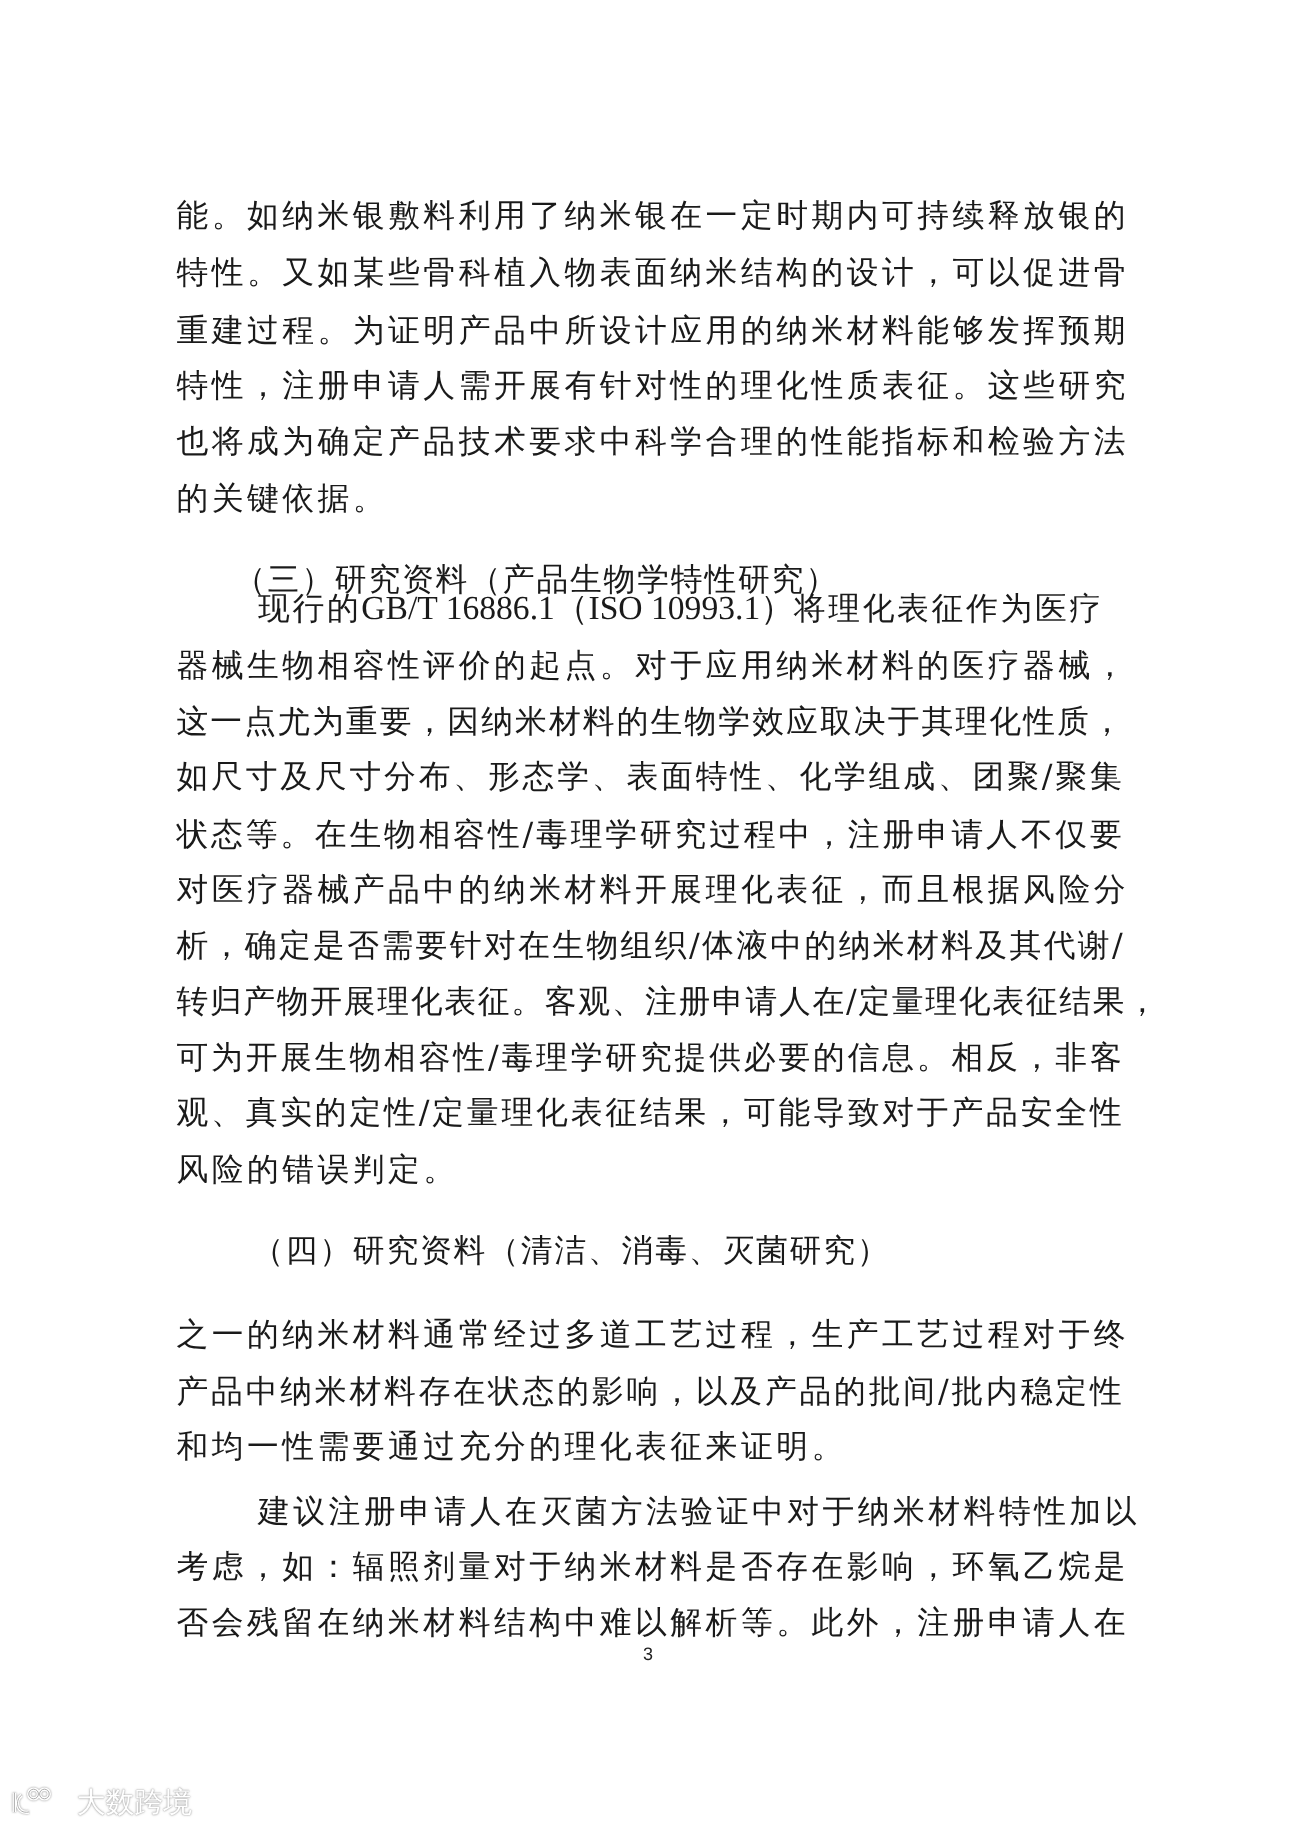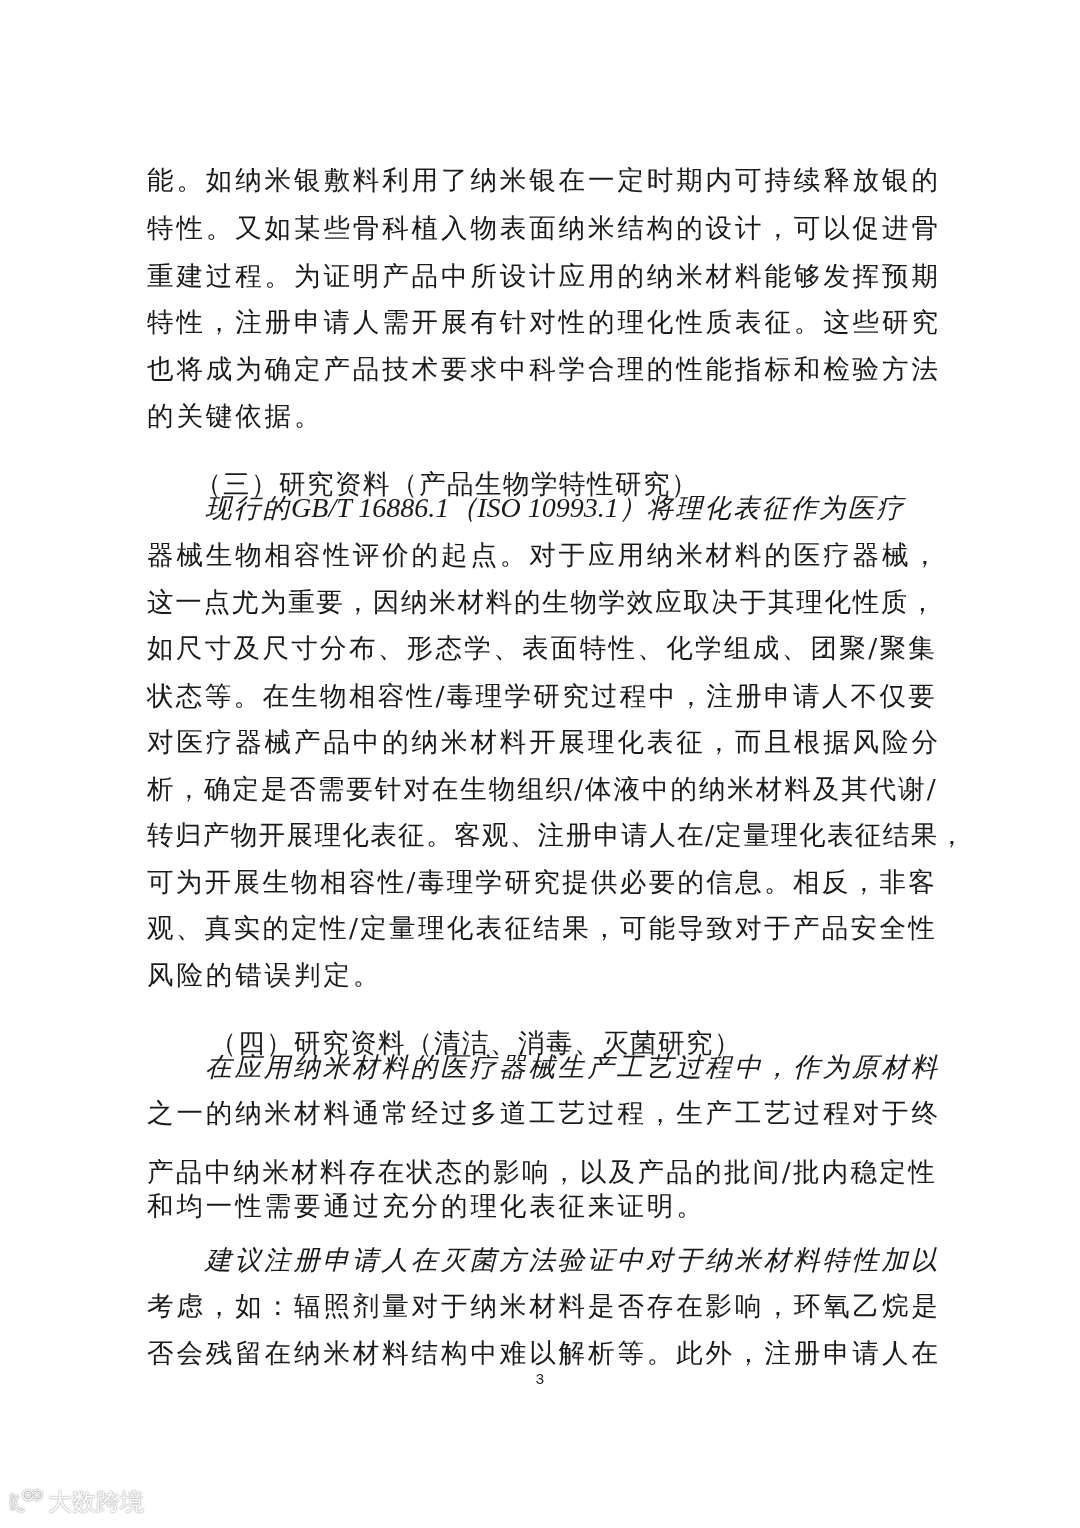--- a/index.html
+++ b/index.html
@@ -26,39 +26,39 @@
     left: 147px;
     width: 790px;
     font-size: 26.5px;
     line-height: 34px;
     white-space: nowrap;
     letter-spacing: 2.9px;
     text-align: justify;
     text-align-last: justify;
   }
   .line.last { text-align-last: left; }
-  .line.indent { left: 205px; width: 732px; font-style: italic; }
+  .line.indent { left: 215px; width: 732px; }
   .line.heading { left: 195px; text-align-last: left; letter-spacing: 1.5px; margin-top: 23px; }
   .latin { font-family: "Liberation Serif", serif; letter-spacing: 0; font-size: 28px; }
   .page-number {
     position: absolute;
     left: 0; width: 1080px;
     top: 1370px;
     text-align: center;
     font-family: "Liberation Sans", sans-serif;
     font-size: 15px;
     color: #222;
   }
   .watermark {
     position: absolute;
     left: 8px;
     top: 1486px;
     display: flex;
     align-items: center;
-    gap: 4px;
+    gap: 20px;
     color: #ffffff;
     text-shadow: 0 0 2px #9a9a9a, 0 0 1px #8a8a8a;
     font-family: "DejaVu Sans", sans-serif;
     font-size: 24px;
     opacity: 0.9;
   }
   .wm-logo {
     width: 36px; height: 28px;
     position: relative;
   }
@@ -84,23 +84,22 @@
   <div class="line" style="top:679px; letter-spacing:2.2px;">状态等。在生物相容性/毒理学研究过程中，注册申请人不仅要</div>
   <div class="line" style="top:725px">对医疗器械产品中的纳米材料开展理化表征，而且根据风险分</div>
   <div class="line" style="top:772px; letter-spacing:1.4px;">析，确定是否需要针对在生物组织/体液中的纳米材料及其代谢/</div>
   <div class="line" style="top:818px; letter-spacing:1.4px;">转归产物开展理化表征。客观、注册申请人在/定量理化表征结果，</div>
   <div class="line" style="top:865px; letter-spacing:2.2px;">可为开展生物相容性/毒理学研究提供必要的信息。相反，非客</div>
   <div class="line" style="top:911px; letter-spacing:2.2px;">观、真实的定性/定量理化表征结果，可能导致对于产品安全性</div>
   <div class="line last" style="top:958px">风险的错误判定。</div>
 
   <div class="line heading" style="top:1003px; left:210px;">（四）研究资料（清洁、消毒、灭菌研究）</div>
 
-  <div class="line indent" style="top:1050px">在应用纳米材料的医疗器械生产工艺过程中，作为原材料</div>
   <div class="line" style="top:1096px">之一的纳米材料通常经过多道工艺过程，生产工艺过程对于终</div>
-  <div class="line" style="top:1143px; letter-spacing:2.2px;margin-top:12px;">产品中纳米材料存在状态的影响，以及产品的批间/批内稳定性</div>
+  <div class="line" style="top:1143px; letter-spacing:2.2px;">产品中纳米材料存在状态的影响，以及产品的批间/批内稳定性</div>
   <div class="line last" style="top:1189px">和均一性需要通过充分的理化表征来证明。</div>
 
   <div class="line indent" style="top:1243px">建议注册申请人在灭菌方法验证中对于纳米材料特性加以</div>
   <div class="line" style="top:1289px">考虑，如：辐照剂量对于纳米材料是否存在影响，环氧乙烷是</div>
   <div class="line" style="top:1336px">否会残留在纳米材料结构中难以解析等。此外，注册申请人在</div>
 
   <div class="page-number">3</div>
 
   <div class="watermark">
     <span class="wm-logo">

